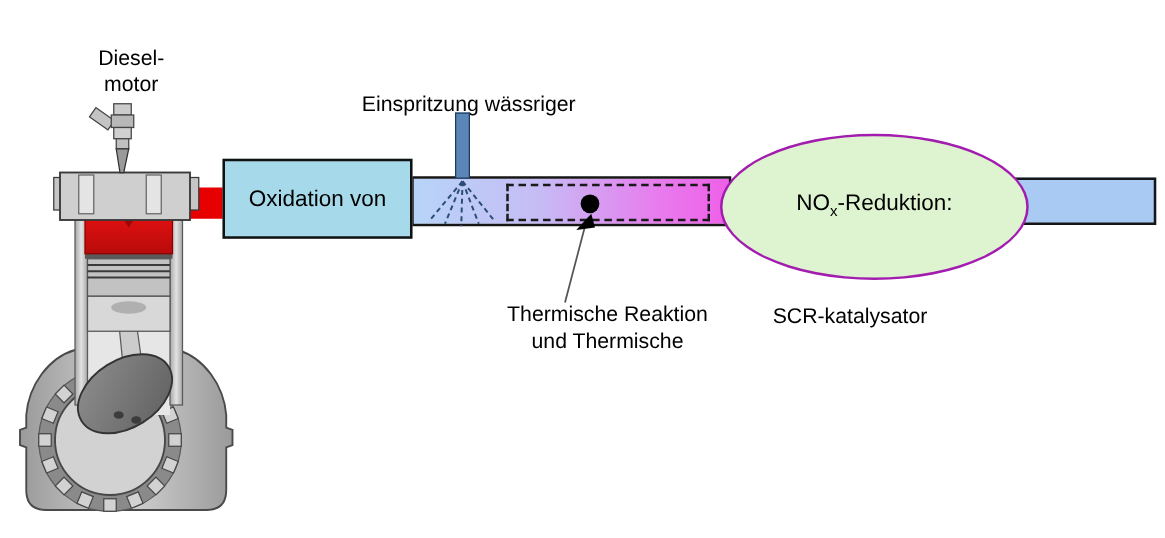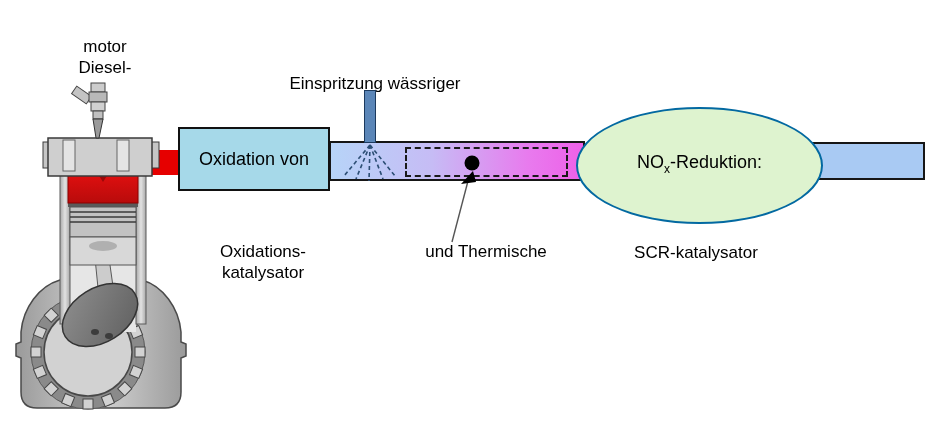--- a/index.html
+++ b/index.html
@@ -24,30 +24,30 @@
     left:178px;top:127px;width:152px;height:64px;background:#a6d9e9;
     border:2px solid #111;box-sizing:border-box;z-index:2;
     display:flex;flex-direction:column;align-items:center;justify-content:center;
     font-size:18px;line-height:22px;text-align:center;}
   
   #urea-injector{left:364px;top:90px;width:12px;height:53px;background:#5b86b8;
     border:1.5px solid #1c3a5e;box-sizing:border-box;z-index:4;}
   
   #scr-catalyst-ellipse{
     left:576px;top:107px;width:247px;height:117px;background:#def3cf;
-    border:2px solid #0369a1;border-radius:50%;box-sizing:border-box;z-index:5;
+    border:2px solid #a21caf;border-radius:50%;box-sizing:border-box;z-index:5;
     display:flex;flex-direction:column;align-items:center;justify-content:center;
     font-size:18px;line-height:23px;text-align:center;}
   #scr-catalyst-ellipse sub{font-size:12px;}
   
   #engine-label{left:55px;top:36px;width:100px;}
   #injection-label{left:265px;top:40px;width:220px;margin-top:33px;}
   #oxidation-catalyst-label{left:195px;top:241px;width:136px;}
   #thermal-reaction-label{left:386px;top:241px;width:200px;}
-  #scr-catalyst-label{left:616px;top:242px;width:160px;}
+  #scr-catalyst-label{left:600px;top:242px;width:160px;}
   svg{display:block;}
   .overlay{pointer-events:none;}
 </style>
 </head>
 <body>
 
 <div id="canvas">
 
   <div id="exhaust-pipe-hot" class="abs"></div>
   <div id="mixing-pipe" class="pipe"></div>
@@ -58,31 +58,28 @@
     <span>Oxidation von</span>
   </div>
 
   <div id="urea-injector" class="abs"></div>
 
   <div id="scr-catalyst-ellipse" class="abs">
     <span>NO<sub>x</sub>-Reduktion:</span>
   </div>
 
   <div id="engine-label" class="abs lbl">
+    <span>Diesel-</span>
     <span>motor</span>
-    <span>Diesel-</span>
   </div>
   <div id="injection-label" class="abs lbl">
     <span>Einspritzung wässriger</span>
   </div>
-  <div id="oxidation-catalyst-label" class="abs lbl">
-    <span>Oxidations-</span>
-    <span>katalysator</span>
-  </div>
   <div id="thermal-reaction-label" class="abs lbl">
+    <span>Thermische Reaktion</span>
     <span>und Thermische</span>
   </div>
   <div id="scr-catalyst-label" class="abs lbl">
     <span>SCR-katalysator</span>
   </div>
 
   <svg class="abs overlay" style="left:0;top:0;z-index:6;" width="932" height="430" viewBox="0 0 932 430">
     <g stroke="#2c4e74" stroke-width="1.6" stroke-dasharray="4,3">
       <line x1="370" y1="145" x2="344" y2="176"></line>
       <line x1="370" y1="145" x2="356" y2="179"></line>

